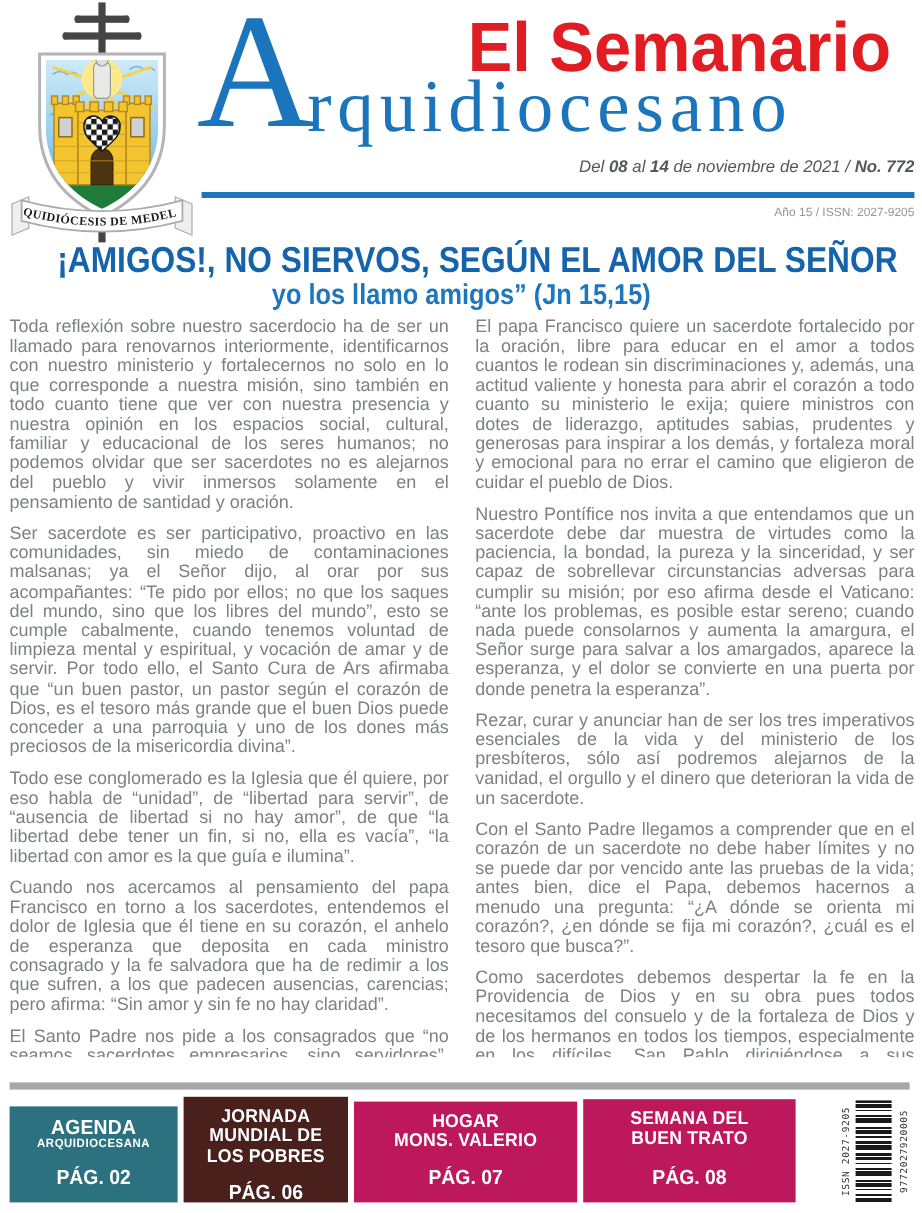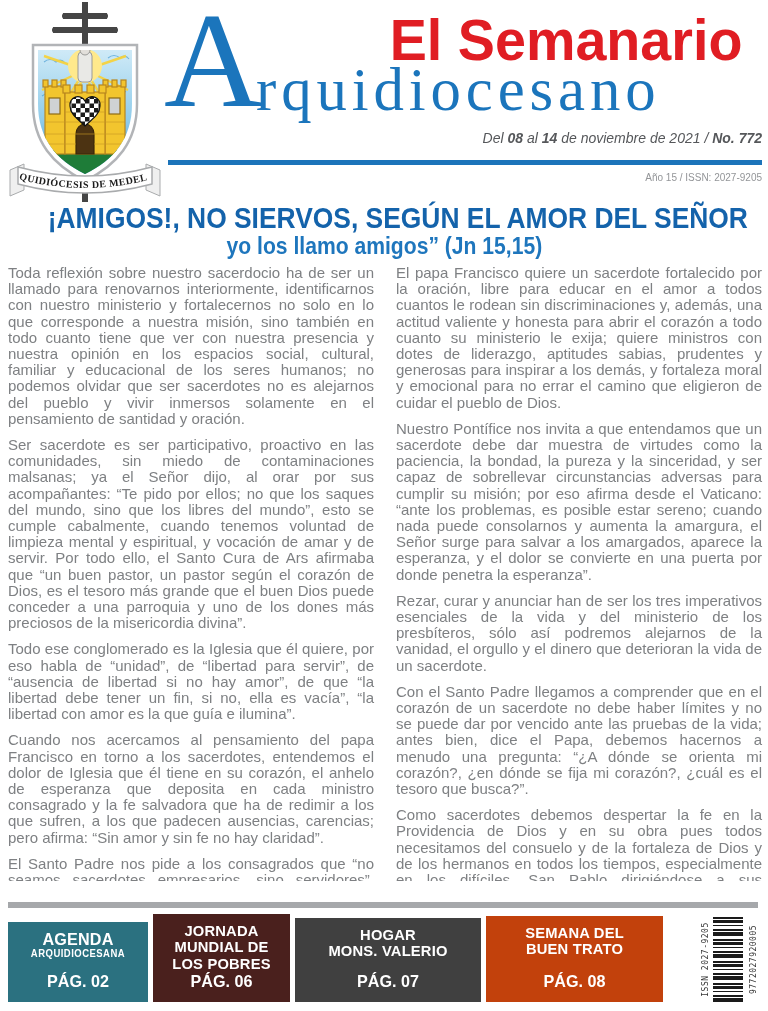--- a/index.html
+++ b/index.html
@@ -67,21 +67,21 @@
   .col p { margin-bottom:10px; }
 
   
   .gray-bar { position:absolute; left:8px; top:902px; width:750px; height:6px; background:#a6a8ab; }
   .footer-row { position:absolute; left:8px; top:914px; display:flex; gap:5px; align-items:flex-end; }
   .footer-box {
     color:#fff; display:flex; flex-direction:column; justify-content:space-between;
     text-align:center; padding:9px 3px 10px 3px; height:84px;
   }
   .box-agenda { width:140px; height:80px; margin-top:2px; }
-  .box-jornada { width:137px; height:88px; margin-top:0; }
+  .box-jornada { width:137px; height:88px; margin-top:0;gap:12px; }
   .box-hogar { width:186px; height:84px; margin-top:1px; }
   .box-semana { width:177px; height:86px; margin-top:1px; }
   .box-lines .line {
     display:block; font-weight:bold; font-size:15.5px; line-height:1.05;
     letter-spacing:.2px; transform:scaleX(.95); transform-origin:center;
   }
   .box-agenda .line:first-child { font-size:17px; }
   .box-agenda .line:nth-child(2) { font-size:10px; letter-spacing:.5px; }
   .box-page { font-weight:bold; font-size:17px; transform:scaleX(.95); }
 
@@ -265,28 +265,28 @@
       <div class="box-page">PÁG. 02</div>
     </div>
     <div class="footer-box box-jornada" style="background: rgb(74, 32, 29);">
       <div class="box-lines">
           <span class="line">JORNADA</span>
           <span class="line">MUNDIAL DE</span>
           <span class="line">LOS POBRES</span>
         </div>
       <div class="box-page">PÁG. 06</div>
     </div>
-    <div class="footer-box box-hogar" style="background: #404040; gap: 12px;">
+    <div class="footer-box box-hogar" style="background: #be185d; gap: 12px;">
       <div class="box-lines">
           <span class="line">HOGAR</span>
           <span class="line">MONS. VALERIO</span>
         </div>
       <div class="box-page">PÁG. 07</div>
     </div>
-    <div class="footer-box box-semana" style="background: #c2410c;">
+    <div class="footer-box box-semana" style="background: #be185d;">
       <div class="box-lines">
           <span class="line">SEMANA DEL</span>
           <span class="line">BUEN TRATO</span>
         </div>
       <div class="box-page">PÁG. 08</div>
     </div>
   </div>
 
   <div class="barcode">
     <span class="bc-text bc-issn">ISSN 2027-9205</span>

